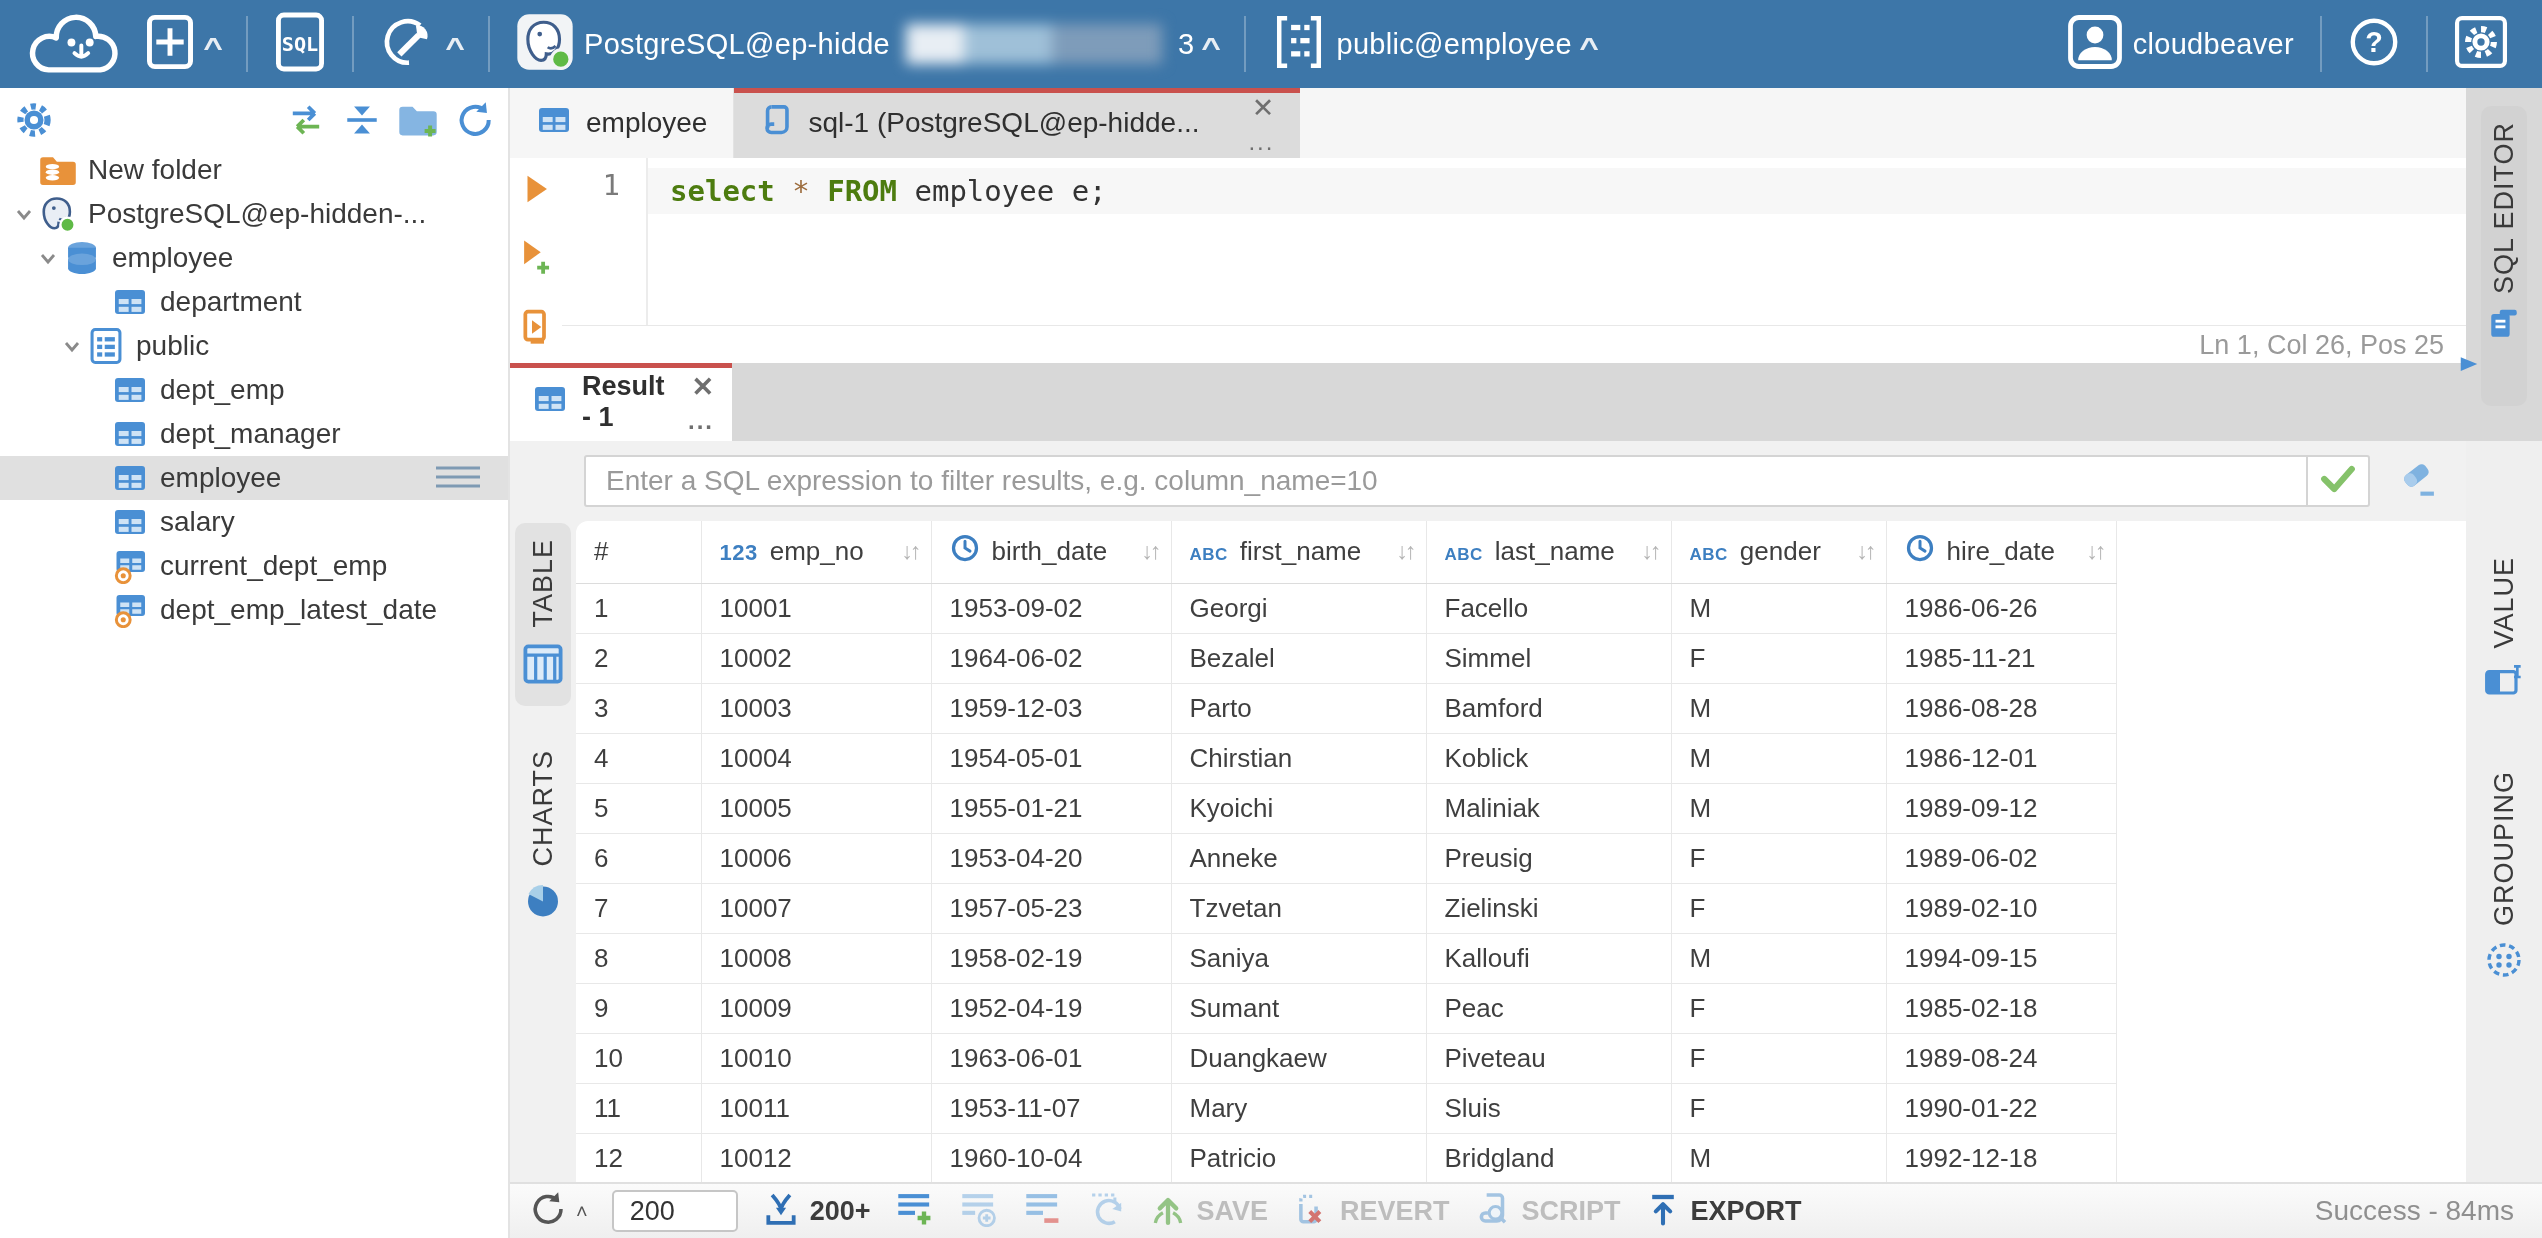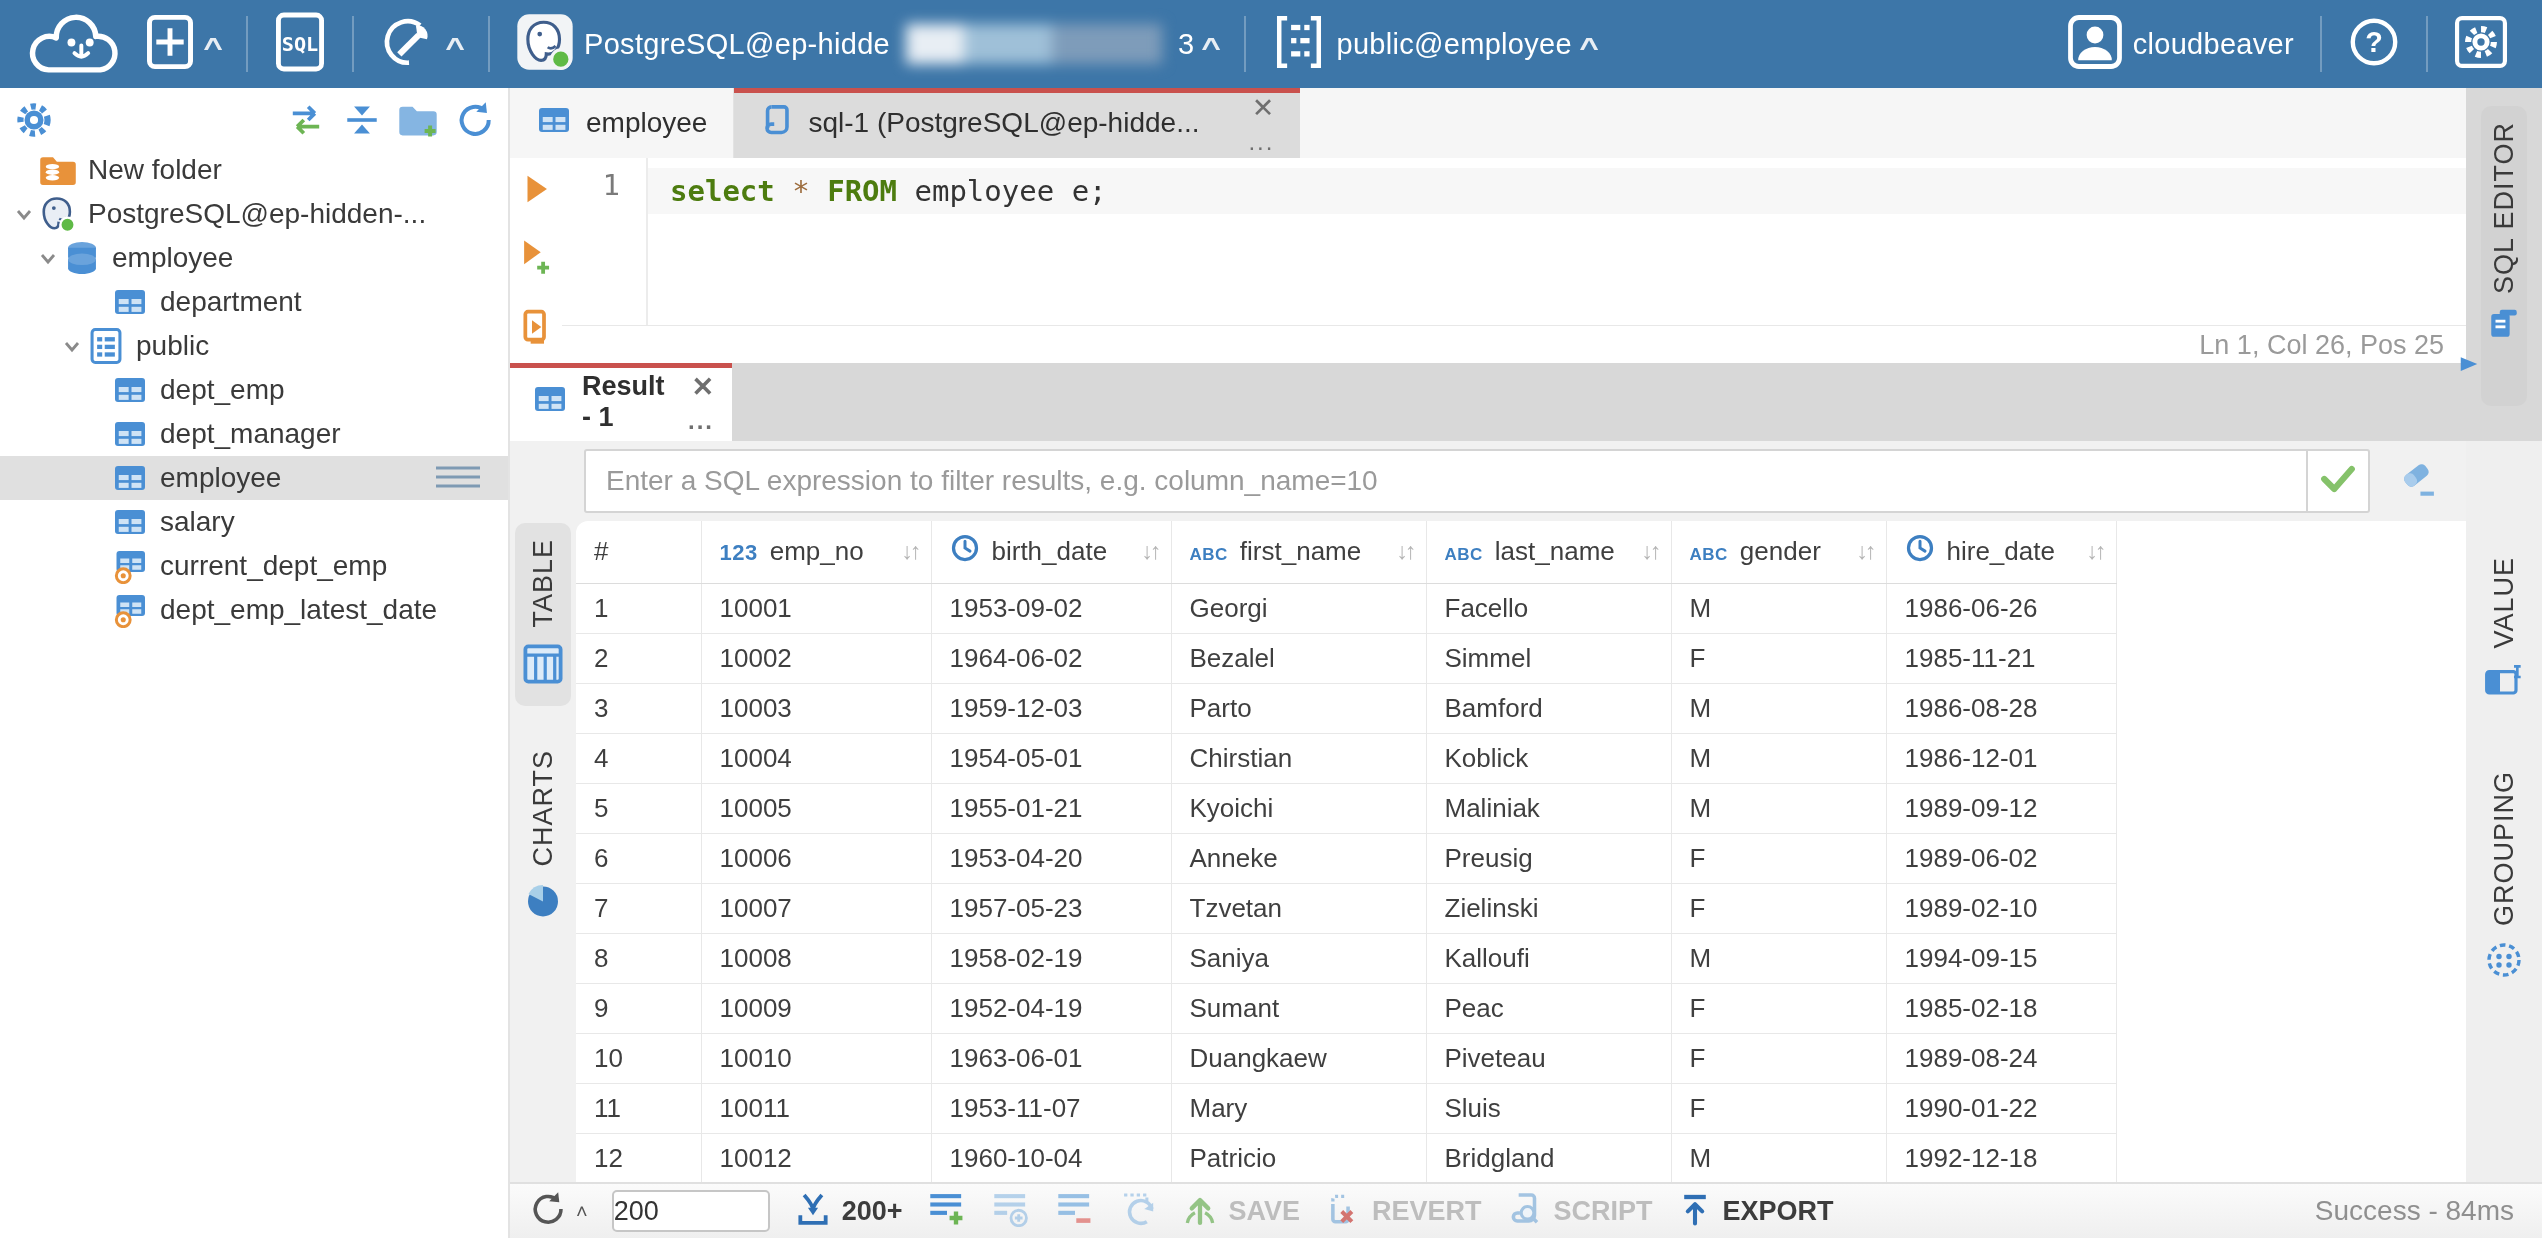--- a/index.html
+++ b/index.html
@@ -61,21 +61,21 @@
   .code-line { height:46px; line-height:46px; padding-left:22px; background:#f7f7f7; white-space:pre; }
   .tok-kw { color:#4d7c0f; font-weight:bold; }
   .tok-op { color:#9d6d3e; }
   .tok-id { color:#333; }
   .editor-status { height:38px; border-top:1px solid #e8e8e8; color:#9a9a9a; font-size:27px; text-align:right; padding:4px 22px 0 0; }
 
   
   .res-tabs { height:78px; background:#d8d8d8; display:flex; margin-right:76px; }
   .res-tab { background:#fff; box-shadow: inset 0 5px 0 #c9514d; display:flex; align-items:center; gap:14px; padding:0 18px 0 22px; font-size:27px; font-weight:bold; color:#2f2f2f; width:222px; }
   .filter-row { height:80px; background:#f1f1f1; display:flex; align-items:center; margin-right:76px; padding-left:74px; }
-  .filter-box { flex:1; height:64px; background:#fff; border:2px solid #d4d4d4; border-radius:3px; display:flex; align-items:stretch; }
+  .filter-box { flex:1; height:52px; background:#fff; border:2px solid #d4d4d4; border-radius:3px; display:flex; align-items:stretch; }
   .filter-input { flex:1; border:none; outline:none; font-size:28px; color:#555; padding-left:20px; font-family:"Liberation Sans",sans-serif; background:transparent; }
   .filter-input::placeholder { color:#9a9a9a; }
   .filter-apply { width:62px; border-left:2px solid #d4d4d4; display:flex; align-items:center; justify-content:center; }
   .filter-clear { margin:0 26px; display:flex; }
 
   .results-body { flex:1; display:flex; margin-right:76px; background:#f1f1f1; overflow:hidden; }
   .res-rail-left { width:66px; display:flex; flex-direction:column; align-items:center; padding-top:2px; gap:28px; }
   .grid-wrap { flex:1; background:#fff; border-radius:12px 0 0 0; overflow:hidden; }
   table.grid { border-collapse:collapse; table-layout:fixed; }
   .grid th, .grid td { font-weight:normal; text-align:left; font-size:26px; color:#3f3f3f; padding:0 0 0 18px; white-space:nowrap; overflow:hidden; }
@@ -85,21 +85,21 @@
   .hdr-cell { display:flex; align-items:center; gap:12px; }
   .t123 { color:#3d7fc1; font-size:22px; font-weight:600; letter-spacing:.5px; }
   .tabc { color:#3d7fc1; font-size:17px; font-weight:bold; letter-spacing:.5px; }
   .sort { color:#b5b5b5; font-size:23px; margin-left:auto; padding-right:12px; letter-spacing:-3px; }
 
   
   .bottom-toolbar { height:56px; background:linear-gradient(#fbfbfb,#efefef); border-top:2px solid #e0e0e0; display:flex; align-items:center; padding:0 18px; gap:24px; position:relative; z-index:2; }
   .bt-group { display:flex; align-items:center; gap:10px; }
   .bt-label { font-size:27px; font-weight:bold; color:#3c3c3c; }
   .bt-label.disabled { color:#b0b0b0; }
-  .rowcount-input { width:158px; height:42px; border:2px solid #c6c6c6; border-radius:5px; font-size:27px; color:#333; padding-left:0; font-family:"Liberation Sans",sans-serif; }
+  .rowcount-input { width:126px; height:42px; border:2px solid #c6c6c6; border-radius:5px; font-size:27px; color:#333; padding-left:16px; font-family:"Liberation Sans",sans-serif; }
   .bt-status { margin-left:auto; color:#8f8f8f; font-size:28px; padding-right:10px; }
   .dim { opacity:.55; }
   .semi { opacity:.8; }
 </style>
 </head>
 <body>
 
 <div class="topbar">
   <span class="logo-box">
       <svg width="100" height="70" viewBox="0 0 64 46">

